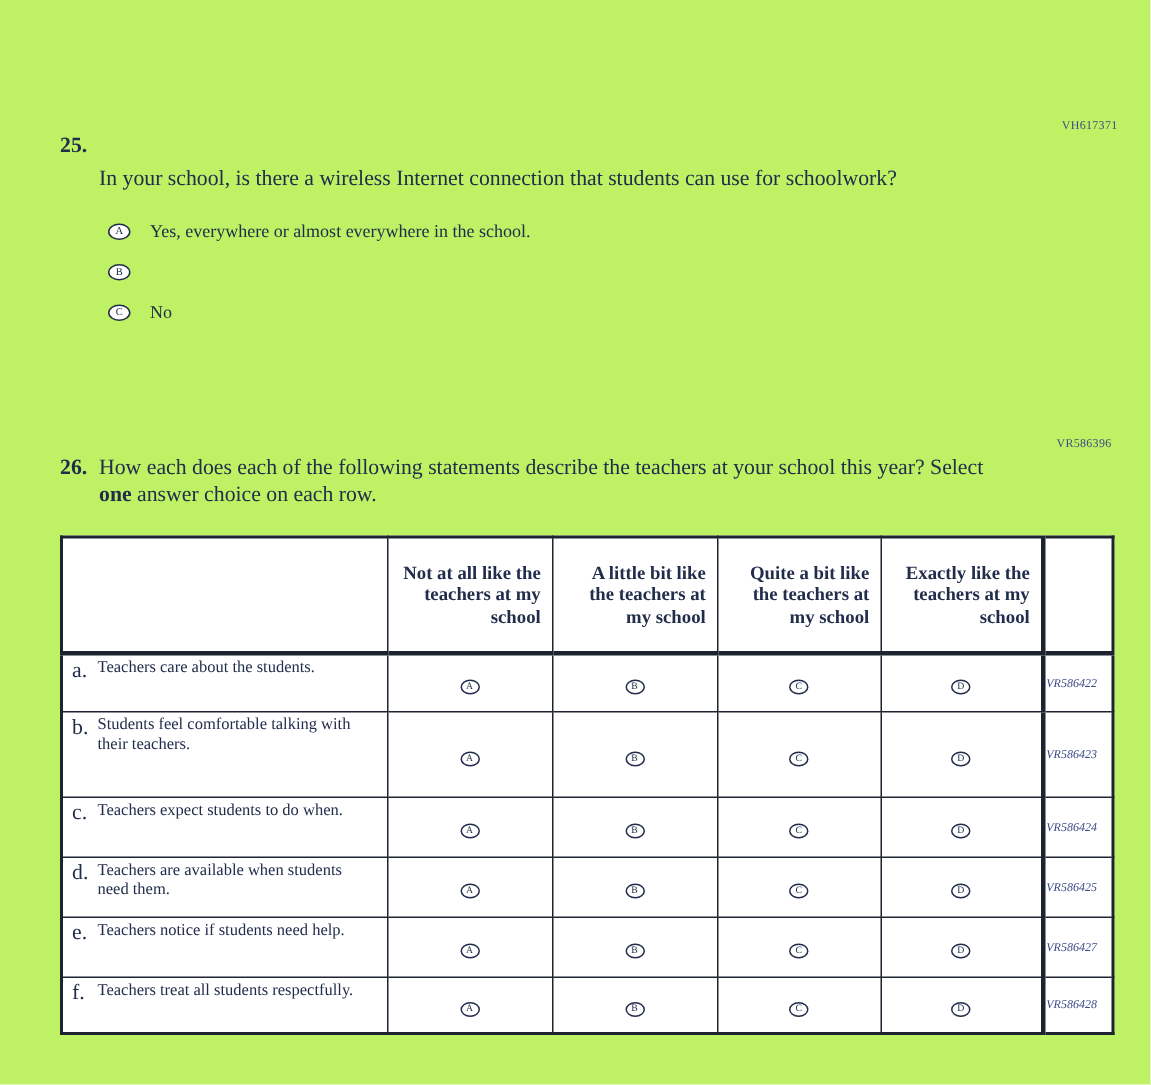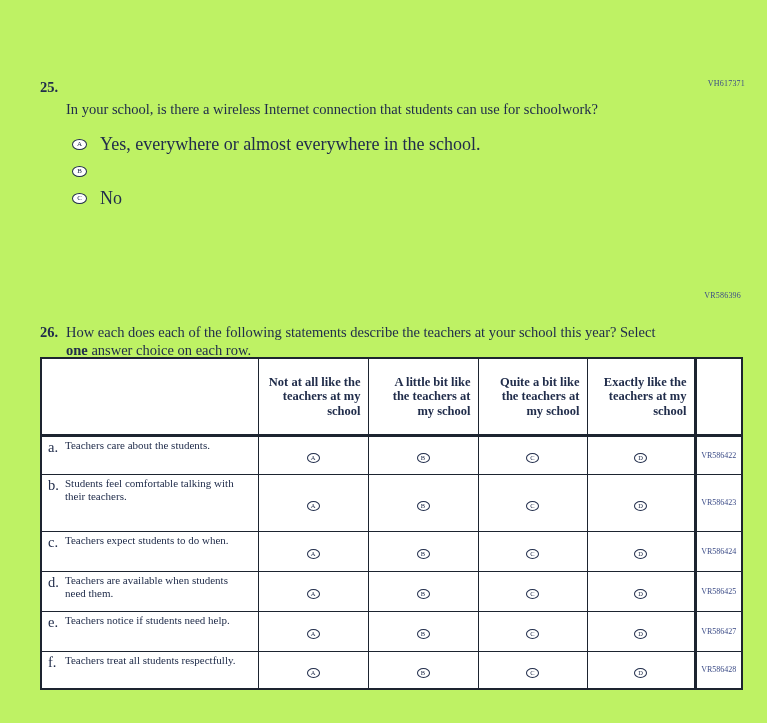--- a/index.html
+++ b/index.html
@@ -11,41 +11,41 @@
   }
   .page { position: relative; width: 767px; height: 723px; background: #bef264; overflow: hidden; padding-left: 26px; }
 
   
   .accession { position: absolute; font-size: 8px; color: #3c4c87; letter-spacing: 0.2px; }
   .code25 { top: 79px; right: 22px; }
   .code26 { top: 291px; right: 26px; text-align: right; }
 
   
   .question { position: absolute; display: flex; }
-  .q25 { top: 79px; left: 40px; width: 625px; }
-  .q26 { top: 304px; left: 40px; width: 655px; margin-top: 20px; }
+  .q25 { top: 89px; left: 40px; width: 625px; }
+  .q26 { top: 304px; left: 40px; width: 655px; }
   .qnum { flex: 0 0 26px; font-weight: bold; font-size: 14.5px; line-height: 1.22; }
   .qbody { flex: 1; }
   .qtext { font-size: 14.5px; line-height: 1.22; }
   .q25 .qtext { max-width: 585px; margin-top: 22px; }
   .q26 .qtext { max-width: 600px; }
 
   
   .options { margin-top: 17px; }
   .option { display: flex; align-items: center; height: 17px; margin-bottom: 10px; }
   .bubble {
     display: inline-flex; align-items: center; justify-content: center;
     flex: 0 0 auto;
     width: 15px; height: 11px;
     border: 1.2px solid #212d4b; border-radius: 50%;
     font-size: 7px; line-height: 1; color: #212d4b;
     background: #ffffff;
   }
   .option .bubble { margin-left: 6px; margin-right: 13px; }
-  .opt-label { font-size: 18px; white-space: nowrap; }
+  .opt-label { font-size: 12px; white-space: nowrap; }
 
   
   .matrix {
     position: absolute; top: 357px; left: 40px;
     width: 701px;
     border-collapse: collapse; table-layout: fixed;
     border: 2.5px solid #1d2430;
     background: #ffffff;
   }
   .matrix th, .matrix td { border: 1.5px solid #1d2430; }
@@ -59,22 +59,22 @@
   .matrix .idcol, .matrix .idcell { border-left: 3px solid #1d2430; }
   .r-a { height: 39px; } .r-b { height: 57px; } .r-c { height: 40px; }
   .r-d { height: 40px; } .r-e { height: 40px; } .r-f { height: 38px; }
   .stmt { vertical-align: top; padding: 2px 8px 2px 6px; }
   .stmt-flex { display: flex; }
   .row-letter { flex: 0 0 17px; font-size: 14.5px; line-height: 1.2; }
   .row-text { font-size: 11px; line-height: 1.2; }
   .choice { text-align: center; vertical-align: middle; }
   .choice .bubble { width: 13px; height: 10px; font-size: 6.5px; }
   .idcell {
-    text-align: center; vertical-align: middle;
-    font-size: 8px; color: #3c4c87; padding: 0 1px;
+    text-align: left; vertical-align: middle;
+    font-size: 8px; color: #3c4c87; padding: 0 1px; font-style: italic;
   }
 </style>
 </head>
 <body>
 
 <div class="page">
 
   <div class="accession code25">VH617371</div>
 
   <section class="question q25">

